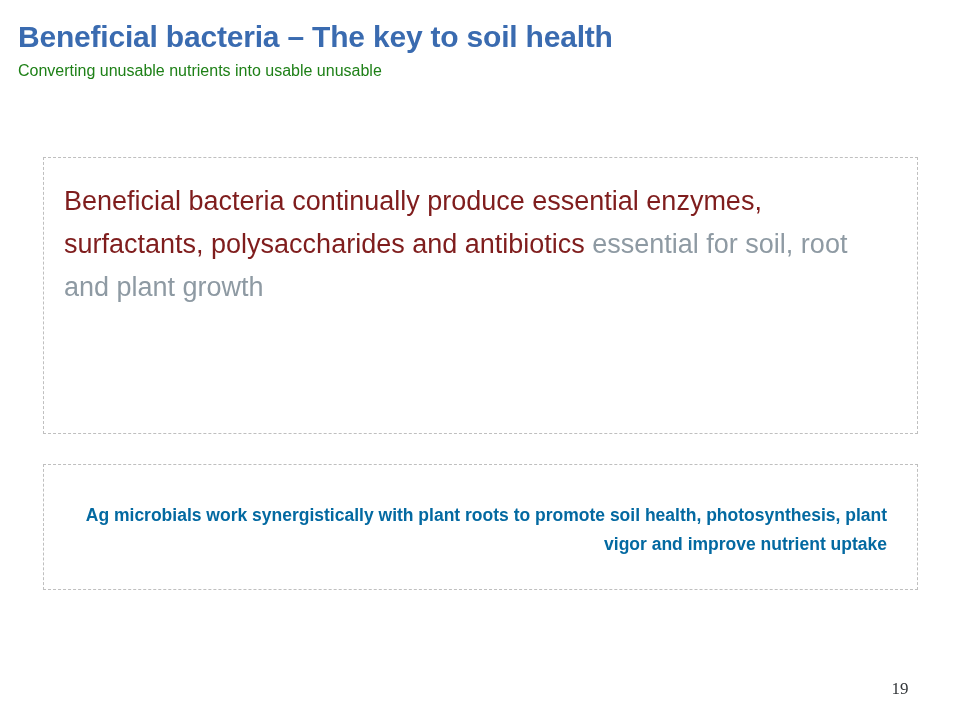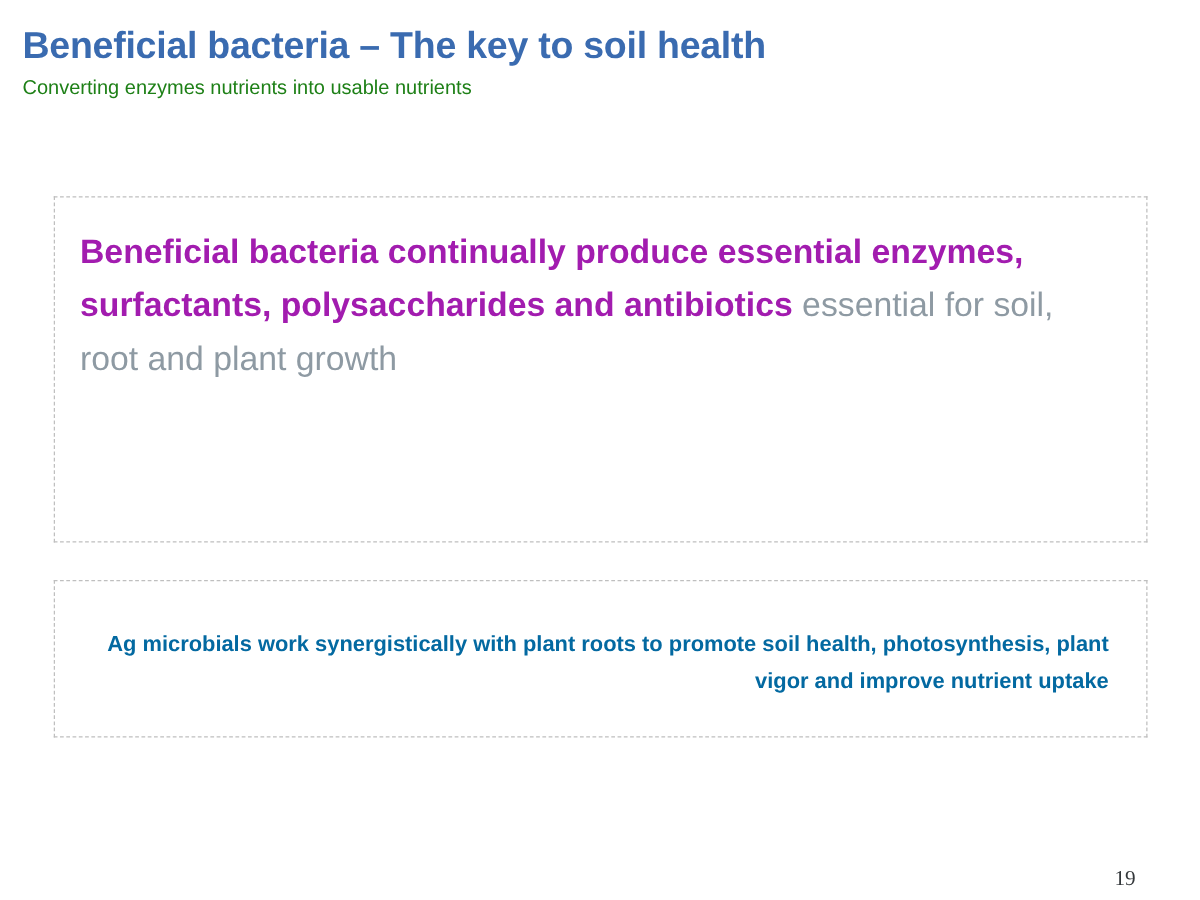--- a/index.html
+++ b/index.html
@@ -71,22 +71,22 @@
     left: 20px;
     top: 22px;
     width: 830px;
     font-size: 27px;
     line-height: 43px;
     color: #77848C;
     text-align: left;
   }
 
   #primary-statement .em {
-    font-weight: bold;
-    color: #a21caf;
+    font-weight: normal;
+    color: #7f1d1d;
   }
 
   #primary-statement .plain {
     font-weight: normal;
     color: #8E9AA3;
   }
 
   #secondary-box {
     left: 43px;
     top: 464px;
@@ -109,31 +109,30 @@
   
   #page-number {
     position: absolute;
     left: 880px;
     top: 679px;
     width: 40px;
     text-align: center;
     font-family: "Liberation Serif", serif;
     font-size: 17px;
     color: #33373A;
-    margin-top: 14px;
   }
 </style>
 </head>
 <body>
 
 <div id="slide">
 
   <div id="slide-title">Beneficial bacteria – The key to soil health</div>
 
-  <div id="slide-subtitle">Converting enzymes nutrients into usable nutrients</div>
+  <div id="slide-subtitle">Converting unusable nutrients into usable unusable</div>
 
   <div id="primary-box" class="content-box">
     <div id="primary-statement"><span class="em">Beneficial bacteria continually produce essential enzymes, surfactants, polysaccharides and antibiotics</span><span class="plain"> essential for soil, root and plant growth</span></div>
   </div>
 
   <div id="secondary-box" class="content-box">
     <div id="secondary-statement">Ag microbials work synergistically with plant roots to promote soil health, photosynthesis, plant vigor and improve nutrient uptake</div>
   </div>
 
   <div id="page-number">19</div>

